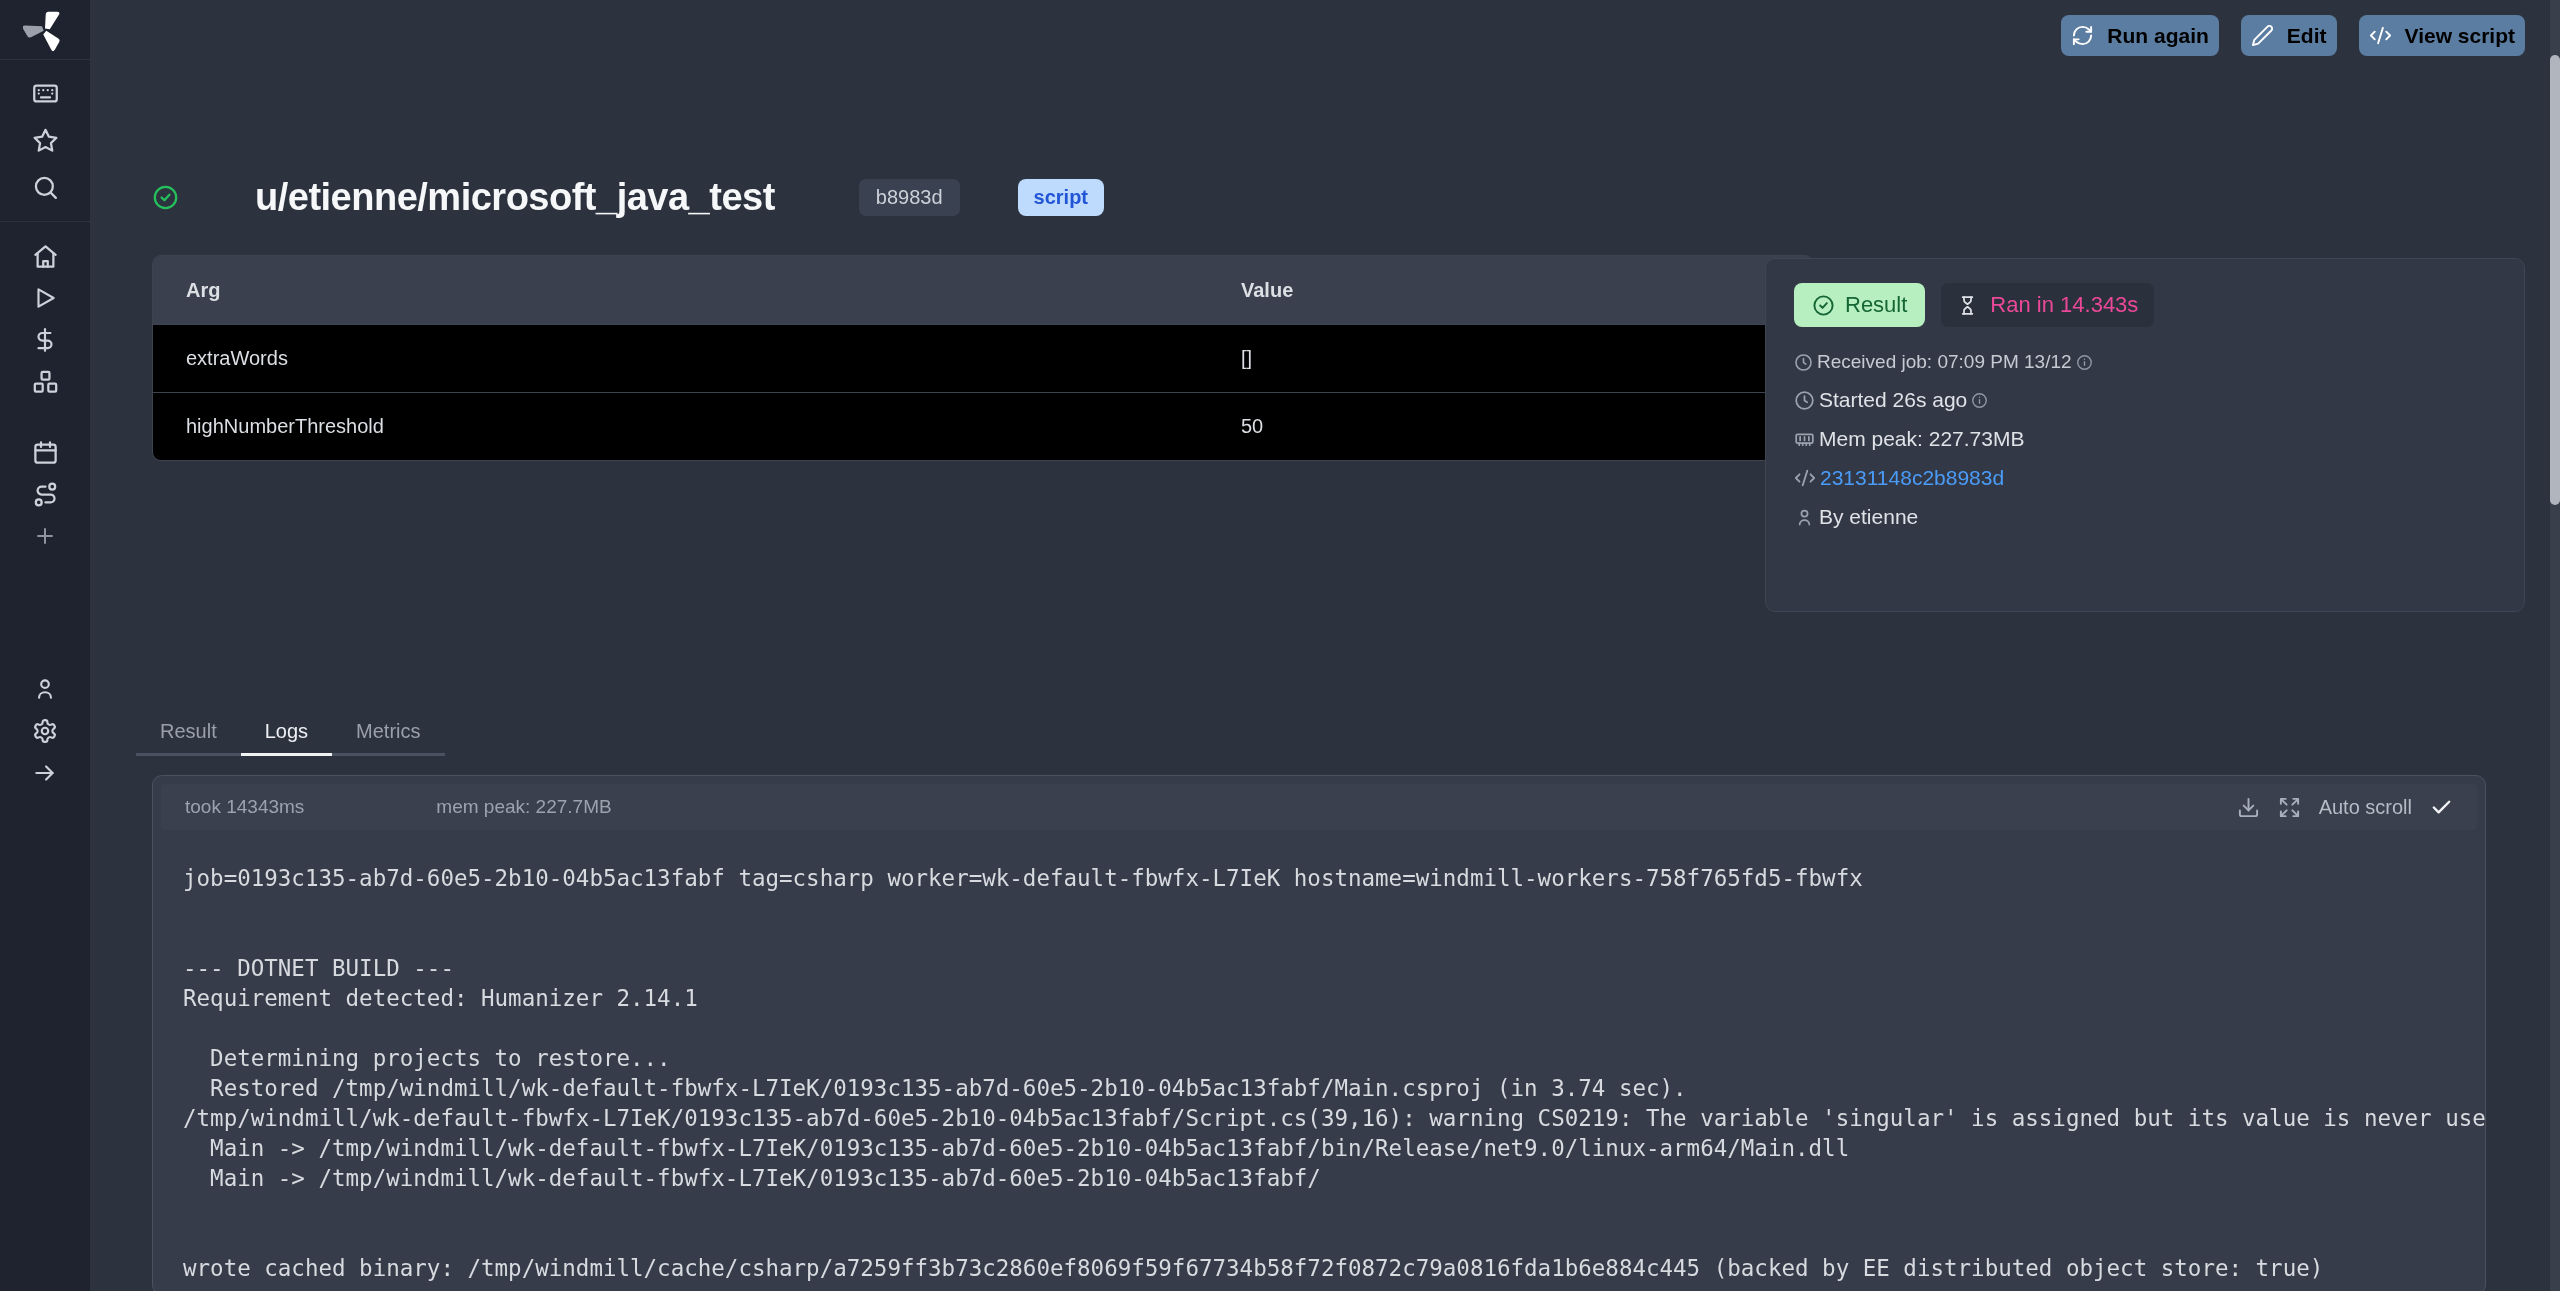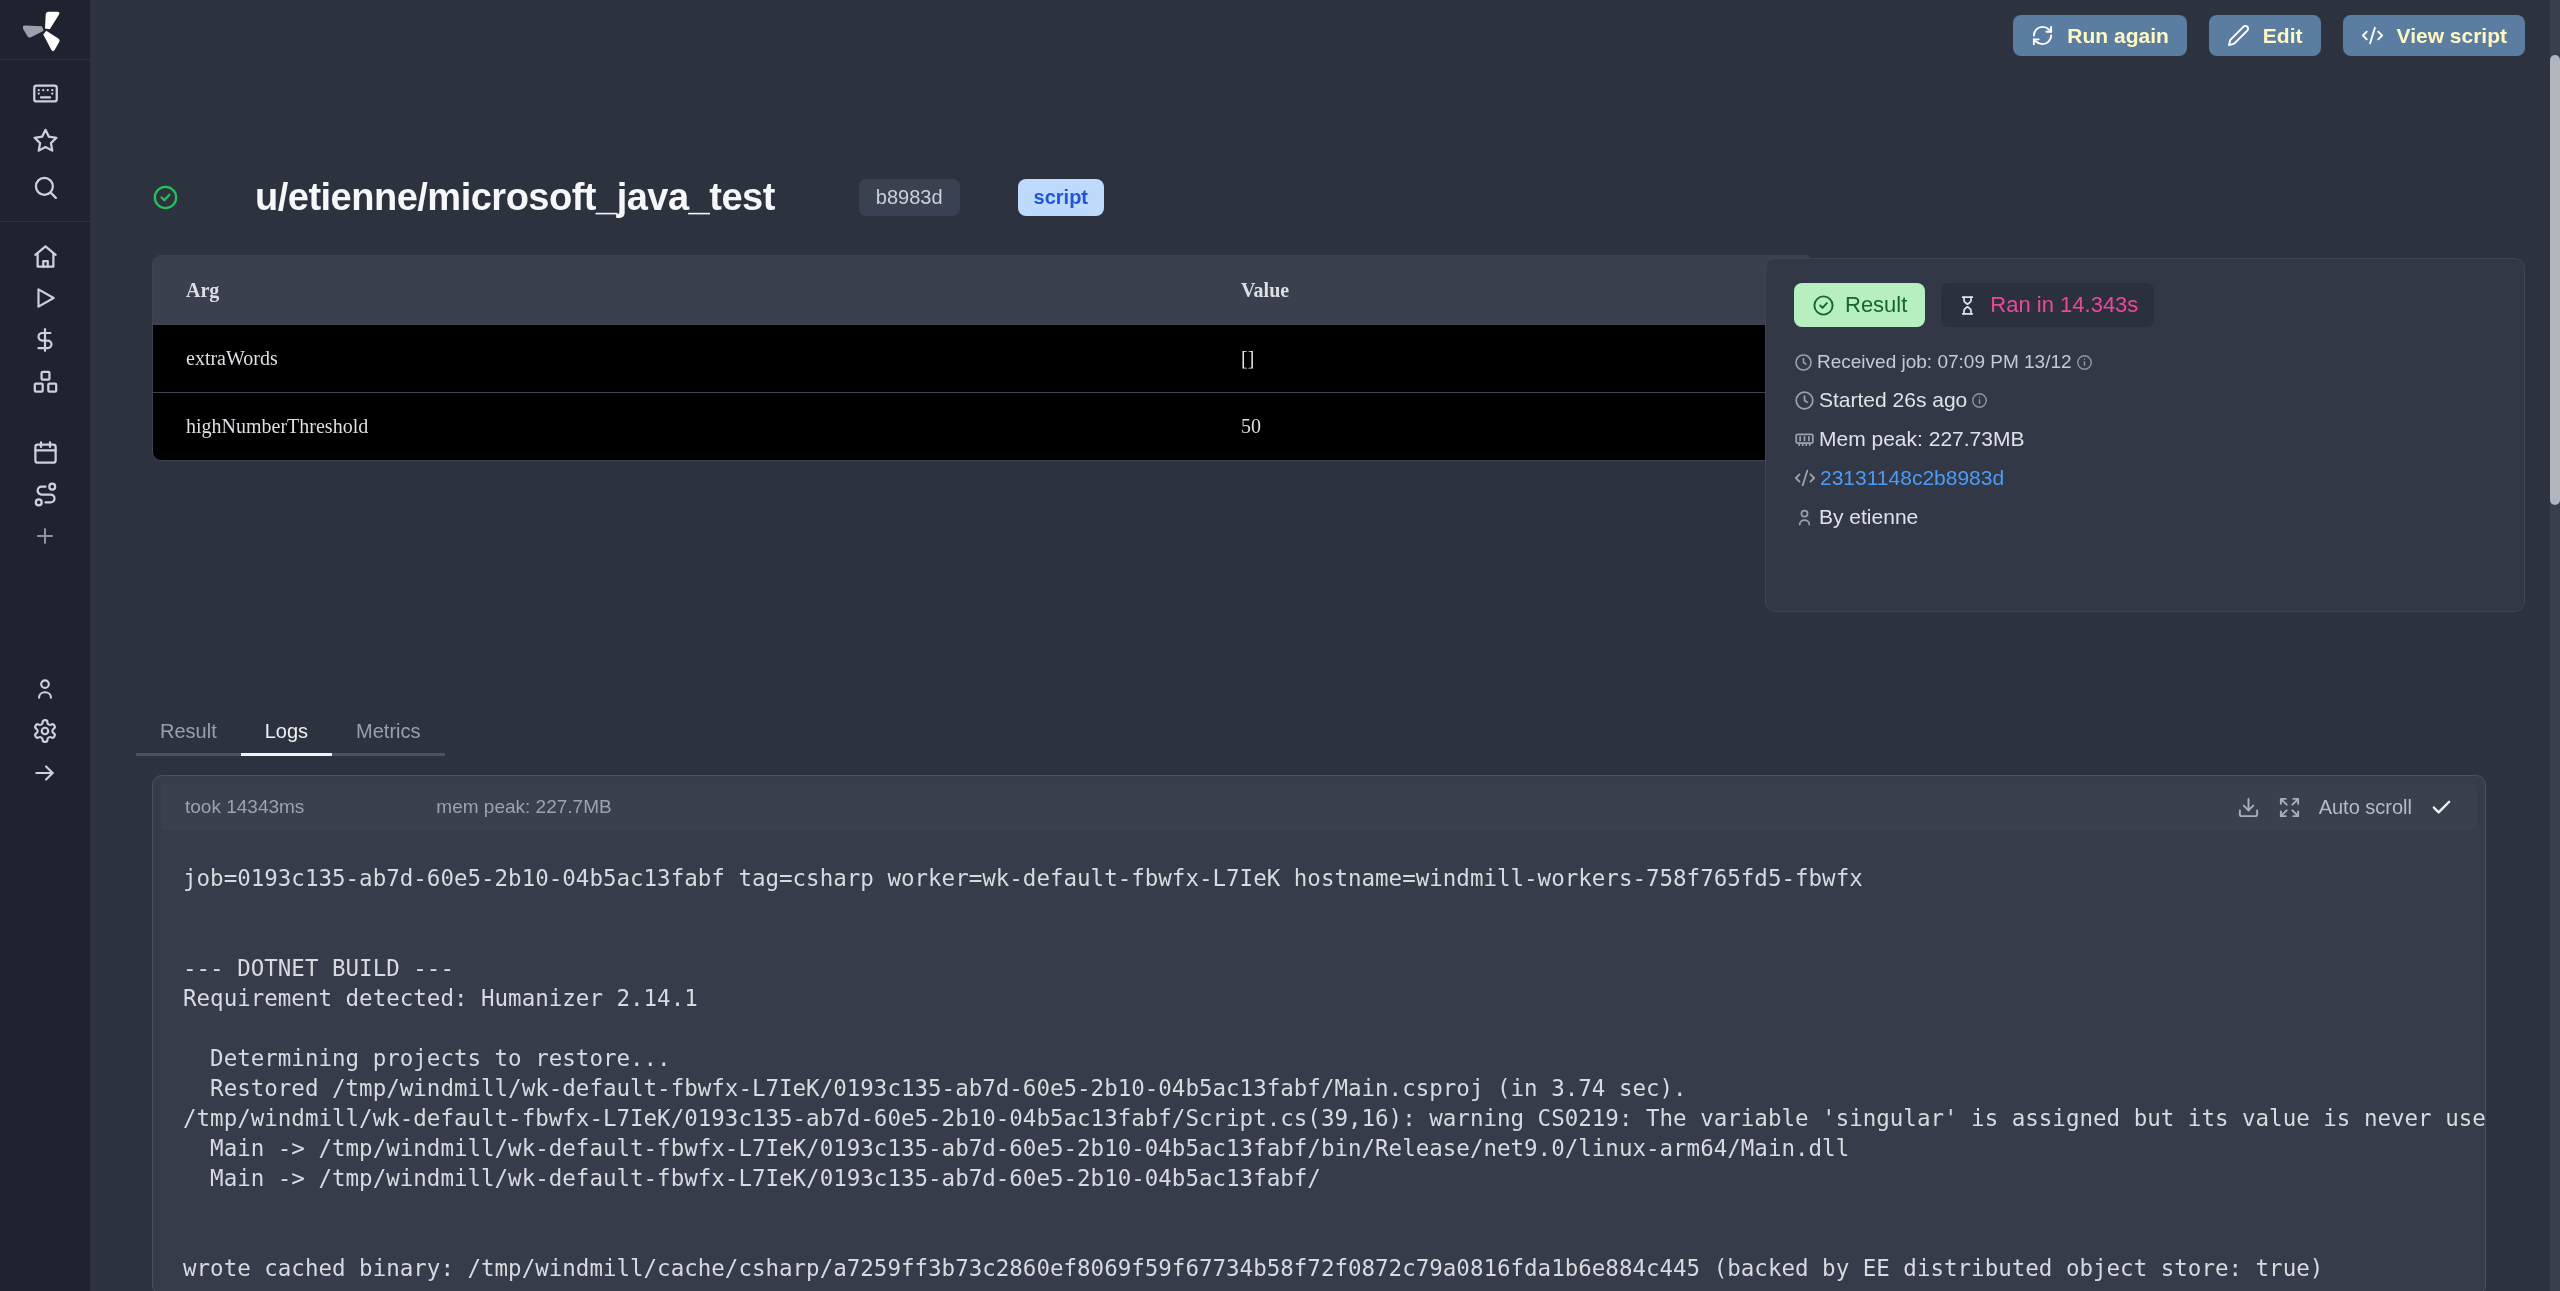--- a/index.html
+++ b/index.html
@@ -13,34 +13,34 @@
   .nav-group { display:flex; flex-direction:column; align-items:center; }
   .nav-item { width:90px; height:47px; display:flex; align-items:center; justify-content:center; color:#ccd2da; cursor:pointer; }
   .nav-item.h42 { height:42px; }
   .nav-divider { width:90px; border-bottom:1px solid #2c3340; margin-top:10px; }
   .nav-bottom { position:absolute; top:668px; left:0; width:90px; display:flex; flex-direction:column; align-items:center; }
   .nav-item svg { stroke:#ccd2da; fill:none; stroke-width:2; stroke-linecap:round; stroke-linejoin:round; }
   .dim svg { stroke:#8d93a0; }
 
   
   .actions { position:absolute; top:15px; right:35px; display:flex; gap:22px; }
-  .btn { background:#5b7da1; border:none; color:#fef9c3; height:41px; border-radius:8px; padding:0 18px;
+  .btn { background:#5b7da1; border:none; color:#000000; height:41px; border-radius:8px; padding:0 10px;
          font-family:"Liberation Sans",sans-serif; font-size:21px; font-weight:600;
          display:flex; align-items:center; gap:13px; cursor:pointer; }
   .btn svg { stroke:#fff; fill:none; stroke-width:2; stroke-linecap:round; stroke-linejoin:round; }
 
   
   .title-row { position:absolute; left:152px; top:168px; height:58px; display:flex; align-items:center;gap:28px; }
   .check-circle { width:27px; height:27px; }
   .page-title { margin-left:48px; font-size:38px; font-weight:800; color:#f6f7f9; letter-spacing:-0.5px; }
   .badge-hash { margin-left:56px; background:#3a4150; color:#ccd1d8; font-size:20px; padding:7px 17px; border-radius:7px; }
   .badge-kind { margin-left:30px; background:#bedbfd; color:#2155d6; font-size:20px; font-weight:600; padding:7px 16px; border-radius:8px; }
 
   
-  .args-table { position:absolute; left:152px; top:255px; width:1662px; border:1px solid #3d4450; border-radius:9px; overflow:hidden;font-family:Liberation Serif, serif; }
+  .args-table { position:absolute; left:152px; top:255px; width:1662px; border:1px solid #3d4450; border-radius:9px; overflow:hidden; }
   .t-row { display:grid; grid-template-columns:1080px 1fr; height:68px; align-items:center; background:#000000; border-top:1px solid #3d4450; }
   .t-row.head { background:#3a404d; border-top:none; font-weight:600; color:#e8eaee; position:relative; }
   .t-cell { padding-left:33px; font-size:20px; color:#dcdfe4; }
   .t-cell.val { padding-left:8px; }
   .expand-btn { position:absolute; right:18px; top:50%; transform:translateY(-50%); background:none; border:none; cursor:pointer; }
   .expand-btn svg, .icon-btn svg { stroke:#e3e6ea; fill:none; stroke-width:2; stroke-linecap:round; stroke-linejoin:round; }
 
   
   .status-panel { position:absolute; left:1765px; top:258px; width:760px; min-height:354px;
                   background:#323845; border:1px solid #3e4553; border-radius:10px; padding:24px 28px 26px; }

